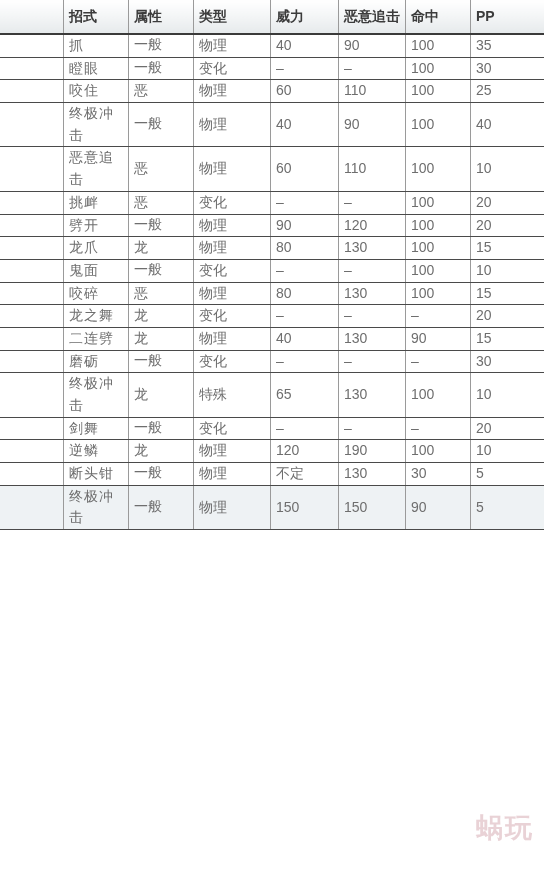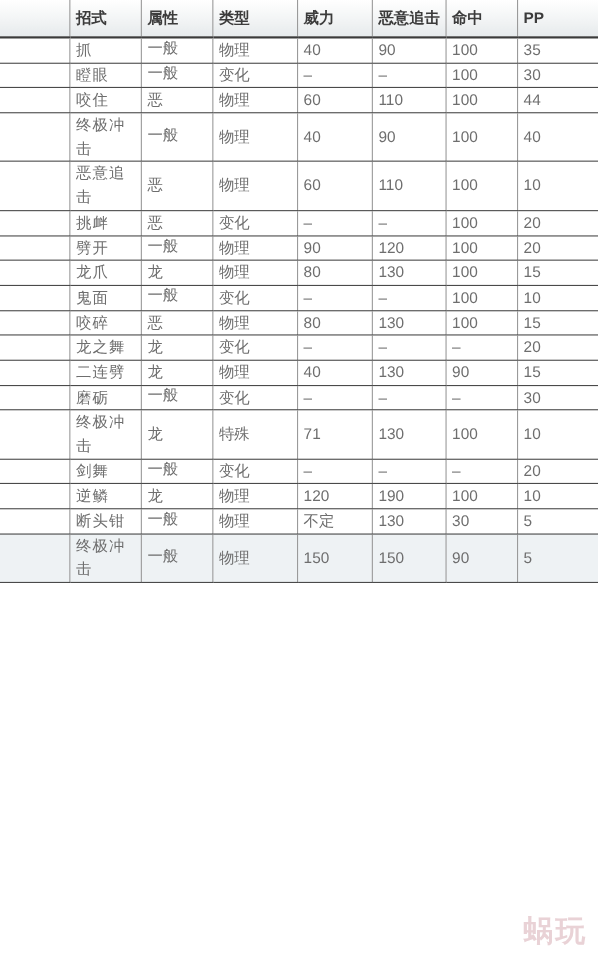--- a/index.html
+++ b/index.html
@@ -83,21 +83,21 @@
   .t-dark   { background: #6d5544; color: #f2ece6; }
   .t-dragon { background: #7058e8; color: #ffffff; }
   
   .k-physical { background: #ef4f2b; color: #ffffff; }
   .k-status   { background: #a9a094; color: #f3f0ea; }
   .k-special  { background: #2065c6; color: #ffffff; }
 
   #watermark {
     position: absolute;
     right: 10px;
-    bottom: 10px;
+    bottom: 28px;
     font-size: 27px;
     font-weight: bold;
     color: #e9d2d6;
     letter-spacing: 2px;
     pointer-events: none;
     font-family: "DejaVu Sans", sans-serif;
   }
 </style>
 </head>
 <body>
@@ -147,21 +147,21 @@
         <td class="cell-num">30</td>
       </tr>
       <tr>
         <td class="cell-level">3</td>
         <td class="cell-move">咬住</td>
         <td class="cell-type t-dark">恶</td>
         <td class="cell-cat k-physical">物理</td>
         <td class="cell-num">60</td>
         <td class="cell-num">110</td>
         <td class="cell-num">100</td>
-        <td class="cell-num">44</td>
+        <td class="cell-num">25</td>
       </tr>
       <tr>
         <td class="cell-level">6</td>
         <td class="cell-move">终极冲击</td>
         <td class="cell-type t-normal">一般</td>
         <td class="cell-cat k-physical">物理</td>
         <td class="cell-num">40</td>
         <td class="cell-num">90</td>
         <td class="cell-num">100</td>
         <td class="cell-num">40</td>
@@ -254,21 +254,21 @@
         <td class="cell-num">–</td>
         <td class="cell-num">–</td>
         <td class="cell-num">–</td>
         <td class="cell-num">30</td>
       </tr>
       <tr>
         <td class="cell-level">36</td>
         <td class="cell-move">终极冲击</td>
         <td class="cell-type t-dragon">龙</td>
         <td class="cell-cat k-special">特殊</td>
-        <td class="cell-num">71</td>
+        <td class="cell-num">65</td>
         <td class="cell-num">130</td>
         <td class="cell-num">100</td>
         <td class="cell-num">10</td>
       </tr>
       <tr>
         <td class="cell-level">39</td>
         <td class="cell-move">剑舞</td>
         <td class="cell-type t-normal">一般</td>
         <td class="cell-cat k-status">变化</td>
         <td class="cell-num">–</td>

